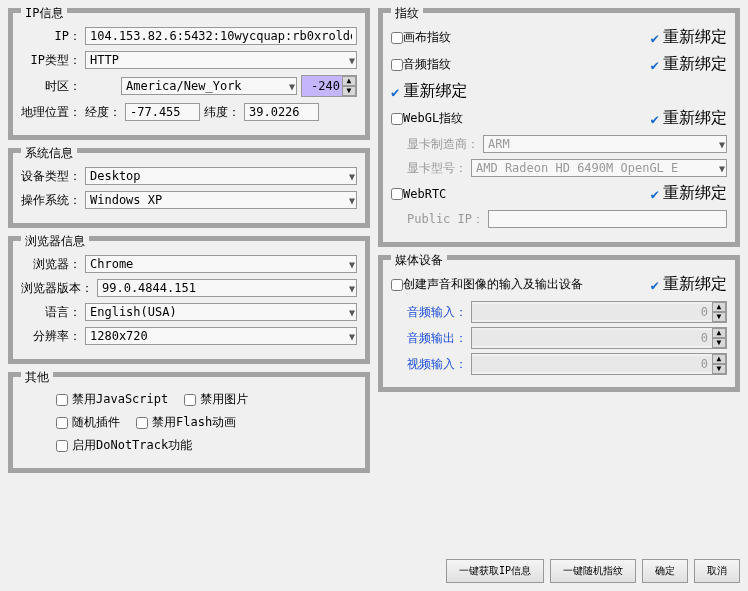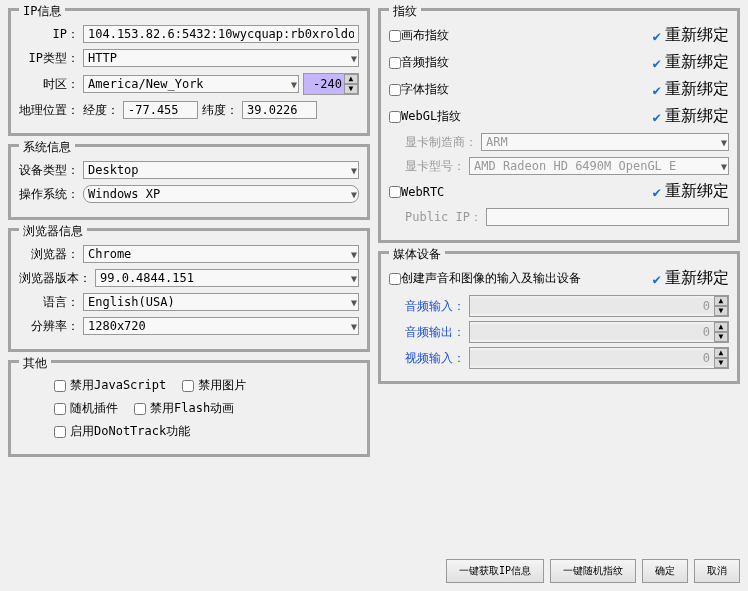--- a/index.html
+++ b/index.html
@@ -31,21 +31,21 @@
       flex-direction: column;
       gap: 8px;
     }
     .right-panel {
       flex: 1;
       display: flex;
       flex-direction: column;
       gap: 8px;
     }
     .section {
-      border: 3px solid #a3a3a3;
+      border: 5px solid #a3a3a3;
       padding: 8px;
       background: #f0f0f0;
       position: relative;
     }
     .section-title {
       position: absolute;
       top: -8px;
       left: 8px;
       background: #f0f0f0;
       padding: 0 4px;
@@ -98,20 +98,21 @@
       color: #555;
     }
     .select-full {
       flex: 1;
     }
     .tz-select-wrap {
       position: relative;
       display: inline-flex;
       align-items: center;
       flex: 1;
+      margin-left: 36px;
     }
     .tz-offset {
       display: flex;
       align-items: center;
       border: 1px solid #999;
       background: #c4b5fd;
     }
     .tz-offset input {
       border: none;
       background: transparent;
@@ -388,21 +389,21 @@
               <option>Mobile</option>
               <option>Tablet</option>
             </select>
             <span class="select-arrow">▼</span>
           </div>
         </div>
 
         <div class="field-row">
           <span class="field-label">操作系统：</span>
           <div class="select-wrapper select-full">
-            <select style="width:100%;border-radius:8px;">
+            <select style="width:100%;">
               <option>Windows XP</option>
               <option>Windows 7</option>
               <option>Windows 10</option>
               <option>macOS</option>
               <option>Linux</option>
             </select>
             <span class="select-arrow">▼</span>
           </div>
         </div>
       </div>
@@ -512,24 +513,20 @@
             <input type="checkbox" style="">
             <span>音频指纹</span>
           </label>
           <div class="fp-reassign">
             <span class="fp-check-icon">✔</span>
             <span class="fp-reassign-text">重新绑定</span>
           </div>
         </div>
 
         <div class="fp-row">
-          <label class="fp-checkbox-label">
-            <input type="checkbox" style="">
-            <span>字体指纹</span>
-          </label>
           <div class="fp-reassign">
             <span class="fp-check-icon">✔</span>
             <span class="fp-reassign-text">重新绑定</span>
           </div>
         </div>
 
         <div class="fp-row">
           <label class="fp-checkbox-label">
             <input type="checkbox" style="">
             <span>WebGL指纹</span>

